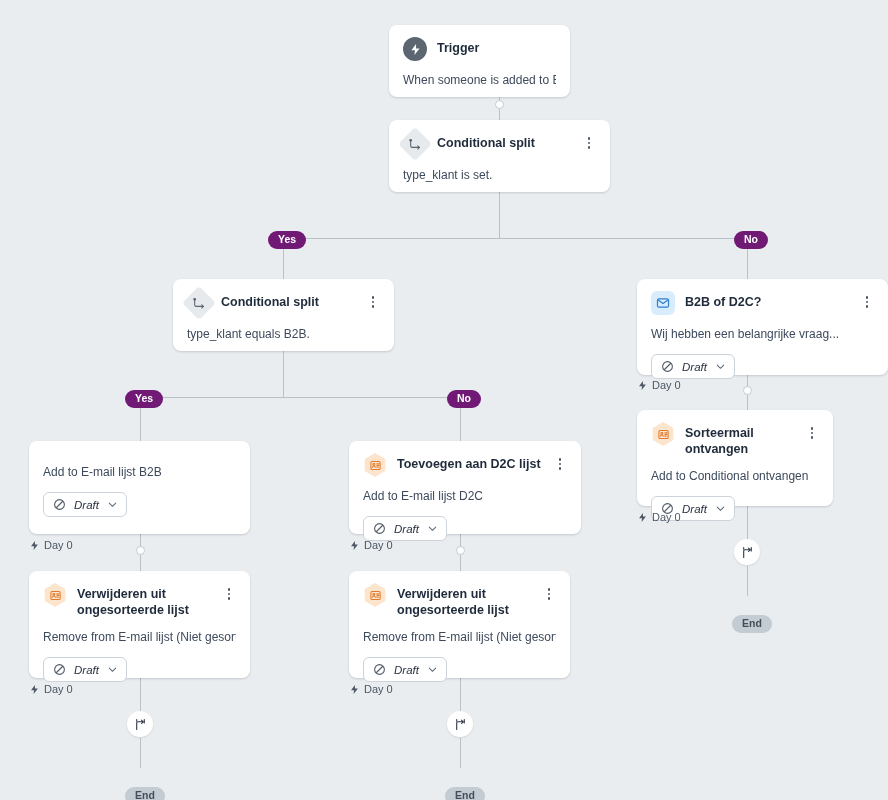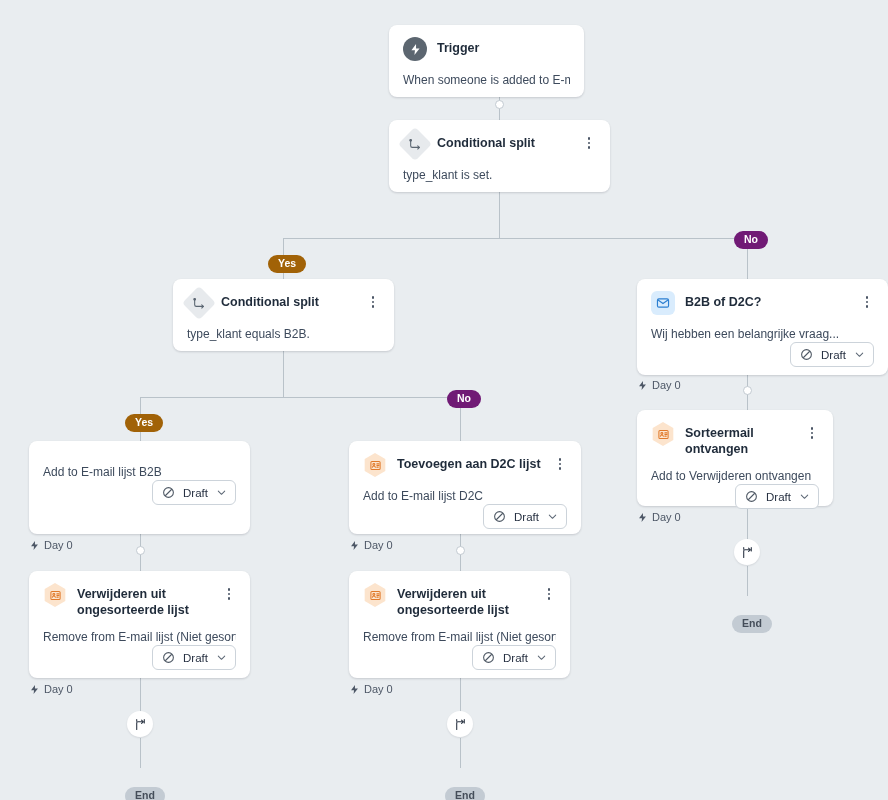--- a/index.html
+++ b/index.html
@@ -108,21 +108,23 @@
   }
   .ico.listact {
     background: #fce4cd;
     color: #e0792a;
     border-radius: 6px;
     clip-path: polygon(50% 0%, 93% 25%, 93% 75%, 50% 100%, 7% 75%, 7% 25%);
   }
   
   .status-row {
     display: flex;
-    justify-content: flex-end;
+    justify-content: flex-start;
+    margin-top: 12px;
+    font-style: italic;
   }
   .status-select {
     display: flex;
     align-items: center;
     gap: 8px;
     border: 1px solid #ccd3da;
     border-radius: 6px;
     background: #fff;
     padding: 5px 8px 5px 9px;
     min-width: 84px;
@@ -150,21 +152,21 @@
   .pill {
     position: absolute;
     font-size: 10.5px;
     font-weight: bold;
     color: #ffffff;
     border-radius: 10px;
     padding: 3px 10px 4px;
     line-height: 11px;
     text-align: center;
   }
-  .pill.yes { background: #a16207; margin-top: 24px; }
+  .pill.yes { background: #701a75; }
   .pill.no  { background: #701a75; }
   .pill.end { background: #c3cbd3; color: #444d59; font-weight: bold; margin-top: 20px; }
   
   .circ-node {
     position: absolute;
     width: 26px; height: 26px;
     border-radius: 50%;
     background: #ffffff;
     display: flex; align-items: center; justify-content: center;
     box-shadow: 0 1px 2px rgba(16,24,40,.10);
@@ -203,21 +205,21 @@
   <div class="vline" style="left:460px; top:534px; height:37px;"></div>
   <div class="conn-dot" style="left:456px; top:546px;"></div>
   <div class="vline" style="left:460px; top:678px; height:40px;"></div>
   <div class="vline" style="left:460px; top:738px; height:30px;"></div>
 
   <div class="vline" style="left:747px; top:375px; height:37px;"></div>
   <div class="conn-dot" style="left:743px; top:386px;"></div>
   <div class="vline" style="left:747px; top:506px; height:40px;"></div>
   <div class="vline" style="left:747px; top:566px; height:30px;"></div>
 
-  <div class="card" style="left:389px; top:25px; width:195px; height:72px;">
+  <div class="card" style="left:389px; top:25px; width:181px; height:72px;">
     <div class="card-head">
       <span class="ico trigger">
         <svg viewBox="0 0 24 24" width="13" height="13" fill="currentColor">
             <path d="M13 2L4.5 13.5H11l-1 8.5L19.5 10H13l0-8z"></path>
           </svg>
       </span>
       <span class="card-title">Trigger</span>
     </div>
     <div class="card-desc">When someone is added to E-mail lijst (Ni...</div>
   </div>
@@ -316,21 +318,21 @@
             <path d="M14.5 9h4M14.5 12h4M14.5 15h2.5"></path>
           </svg>
       </span>
       <span class="card-title">Sorteermail ontvangen</span>
       <span class="kebab">
           <i></i>
           <i></i>
           <i></i>
         </span>
     </div>
-    <div class="card-desc">Add to Verwijderen ontvangen</div>
+    <div class="card-desc">Add to Conditional ontvangen</div>
     <div class="status-row">
       <div class="status-select">
         <span class="status-ico">
           <svg viewBox="0 0 24 24" width="13" height="13" fill="none" stroke="currentColor" stroke-width="2">
               <circle cx="12" cy="12" r="9"></circle>
               <path d="M6 18L18 6"></path>
             </svg>
         </span>
         <span class="status-label">Draft</span>
         <span class="caret">

